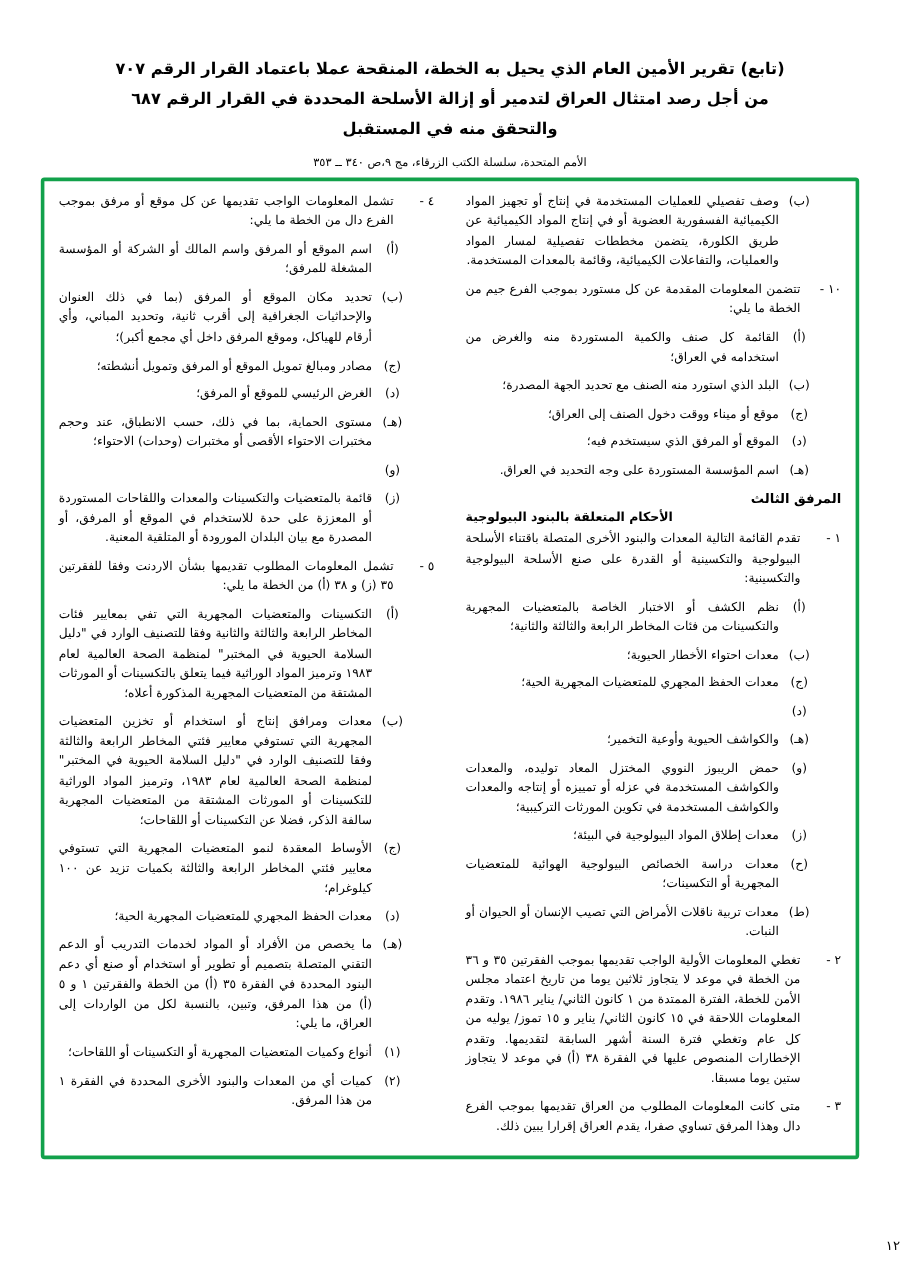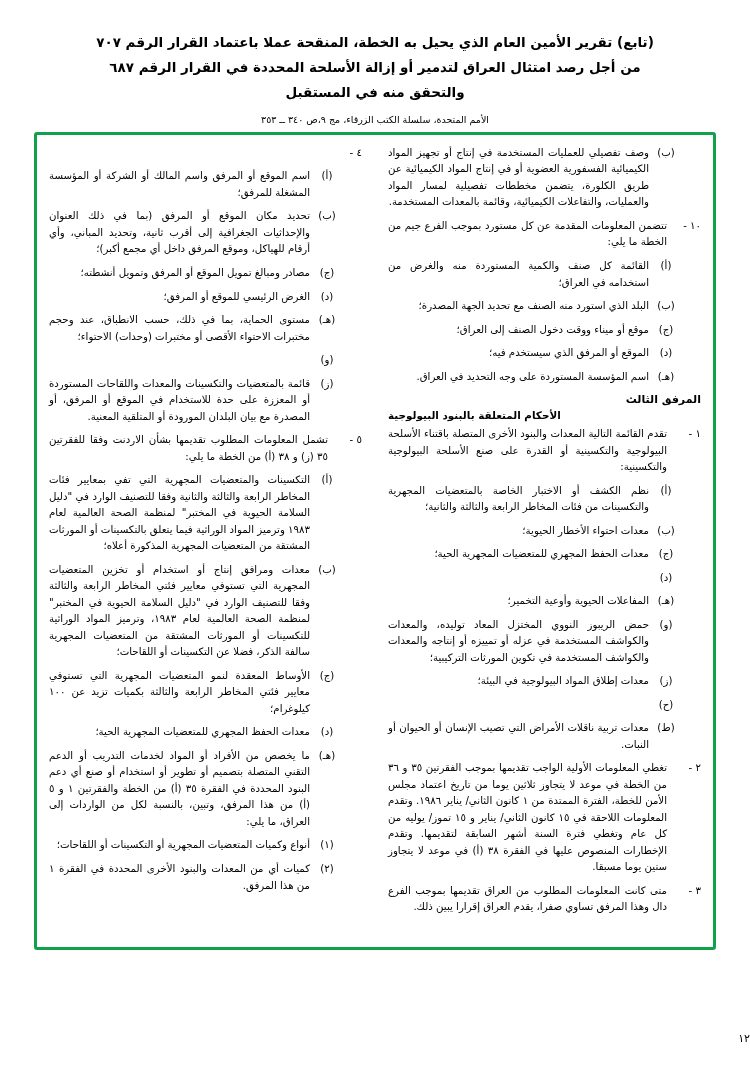--- a/index.html
+++ b/index.html
@@ -12,21 +12,21 @@
     height: 1067px;
     font-family: "DejaVu Sans", "Liberation Sans", sans-serif;
     color: #000000;
     position: relative;
     overflow: hidden;
   }
   .page {
     width: 750px;
     height: 1067px;
     box-sizing: border-box;
-    padding: 30px 34px 10px 34px;
+    padding: 46px 34px 10px 34px;
     position: relative;
   }
   
   .doc-header {
     text-align: center;
     direction: rtl;
   }
   .doc-header .line {
     font-weight: bold;
     font-size: 13.5px;
@@ -178,52 +178,54 @@
             </div>
             <div class="para indent-2">
               <div class="marker sub">(ج)</div>
               <div class="ptext">معدات الحفظ المجهري للمتعضيات المجهرية الحية؛</div>
             </div>
             <div class="para indent-2">
               <div class="marker sub">(د)</div>
             </div>
             <div class="para indent-2">
               <div class="marker sub">(هـ)</div>
-              <div class="ptext">المفاعلات الحيوية وأوعية التخمير؛</div>
+              <div class="ptext">والكواشف الحيوية وأوعية التخمير؛</div>
             </div>
             <div class="para indent-2">
               <div class="marker sub">(و)</div>
               <div class="ptext">حمض الريبوز النووي المختزل المعاد توليده، والمعدات والكواشف المستخدمة في عزله أو تمييزه أو إنتاجه والمعدات والكواشف المستخدمة في تكوين المورثات التركيبية؛</div>
             </div>
             <div class="para indent-2">
               <div class="marker sub">(ز)</div>
               <div class="ptext">معدات إطلاق المواد البيولوجية في البيئة؛</div>
             </div>
             <div class="para indent-2">
               <div class="marker sub">(ح)</div>
+              <div class="ptext">معدات دراسة الخصائص البيولوجية الهوائية للمتعضيات المجهرية أو التكسينات؛</div>
             </div>
             <div class="para indent-2">
               <div class="marker sub">(ط)</div>
               <div class="ptext">معدات تربية ناقلات الأمراض التي تصيب الإنسان أو الحيوان أو النبات.</div>
             </div>
             <div class="para indent-1">
               <div class="marker">٢ -</div>
               <div class="ptext">تغطي المعلومات الأولية الواجب تقديمها بموجب الفقرتين ٣٥ و ٣٦ من الخطة في موعد لا يتجاوز ثلاثين يوما من تاريخ اعتماد مجلس الأمن للخطة، الفترة الممتدة من ١ كانون الثاني/ يناير ١٩٨٦. وتقدم المعلومات اللاحقة في ١٥ كانون الثاني/ يناير و ١٥ تموز/ يوليه من كل عام وتغطي فترة السنة أشهر السابقة لتقديمها. وتقدم الإخطارات المنصوص عليها في الفقرة ٣٨ (أ) في موعد لا يتجاوز ستين يوما مسبقا.</div>
             </div>
             <div class="para indent-1">
               <div class="marker">٣ -</div>
               <div class="ptext">متى كانت المعلومات المطلوب من العراق تقديمها بموجب الفرع دال وهذا المرفق تساوي صفرا، يقدم العراق إقرارا يبين ذلك.</div>
             </div>
           </div>
       </div>
 
       <div class="col col-left">
         <div id="left-list">
             <div class="para indent-1">
               <div class="marker">٤ -</div>
+              <div class="ptext">تشمل المعلومات الواجب تقديمها عن كل موقع أو مرفق بموجب الفرع دال من الخطة ما يلي:</div>
             </div>
             <div class="para indent-2">
               <div class="marker sub">(أ)</div>
               <div class="ptext">اسم الموقع أو المرفق واسم المالك أو الشركة أو المؤسسة المشغلة للمرفق؛</div>
             </div>
             <div class="para indent-2">
               <div class="marker sub">(ب)</div>
               <div class="ptext">تحديد مكان الموقع أو المرفق (بما في ذلك العنوان والإحداثيات الجغرافية إلى أقرب ثانية، وتحديد المباني، وأي أرقام للهياكل، وموقع المرفق داخل أي مجمع أكبر)؛</div>
             </div>
             <div class="para indent-2">

